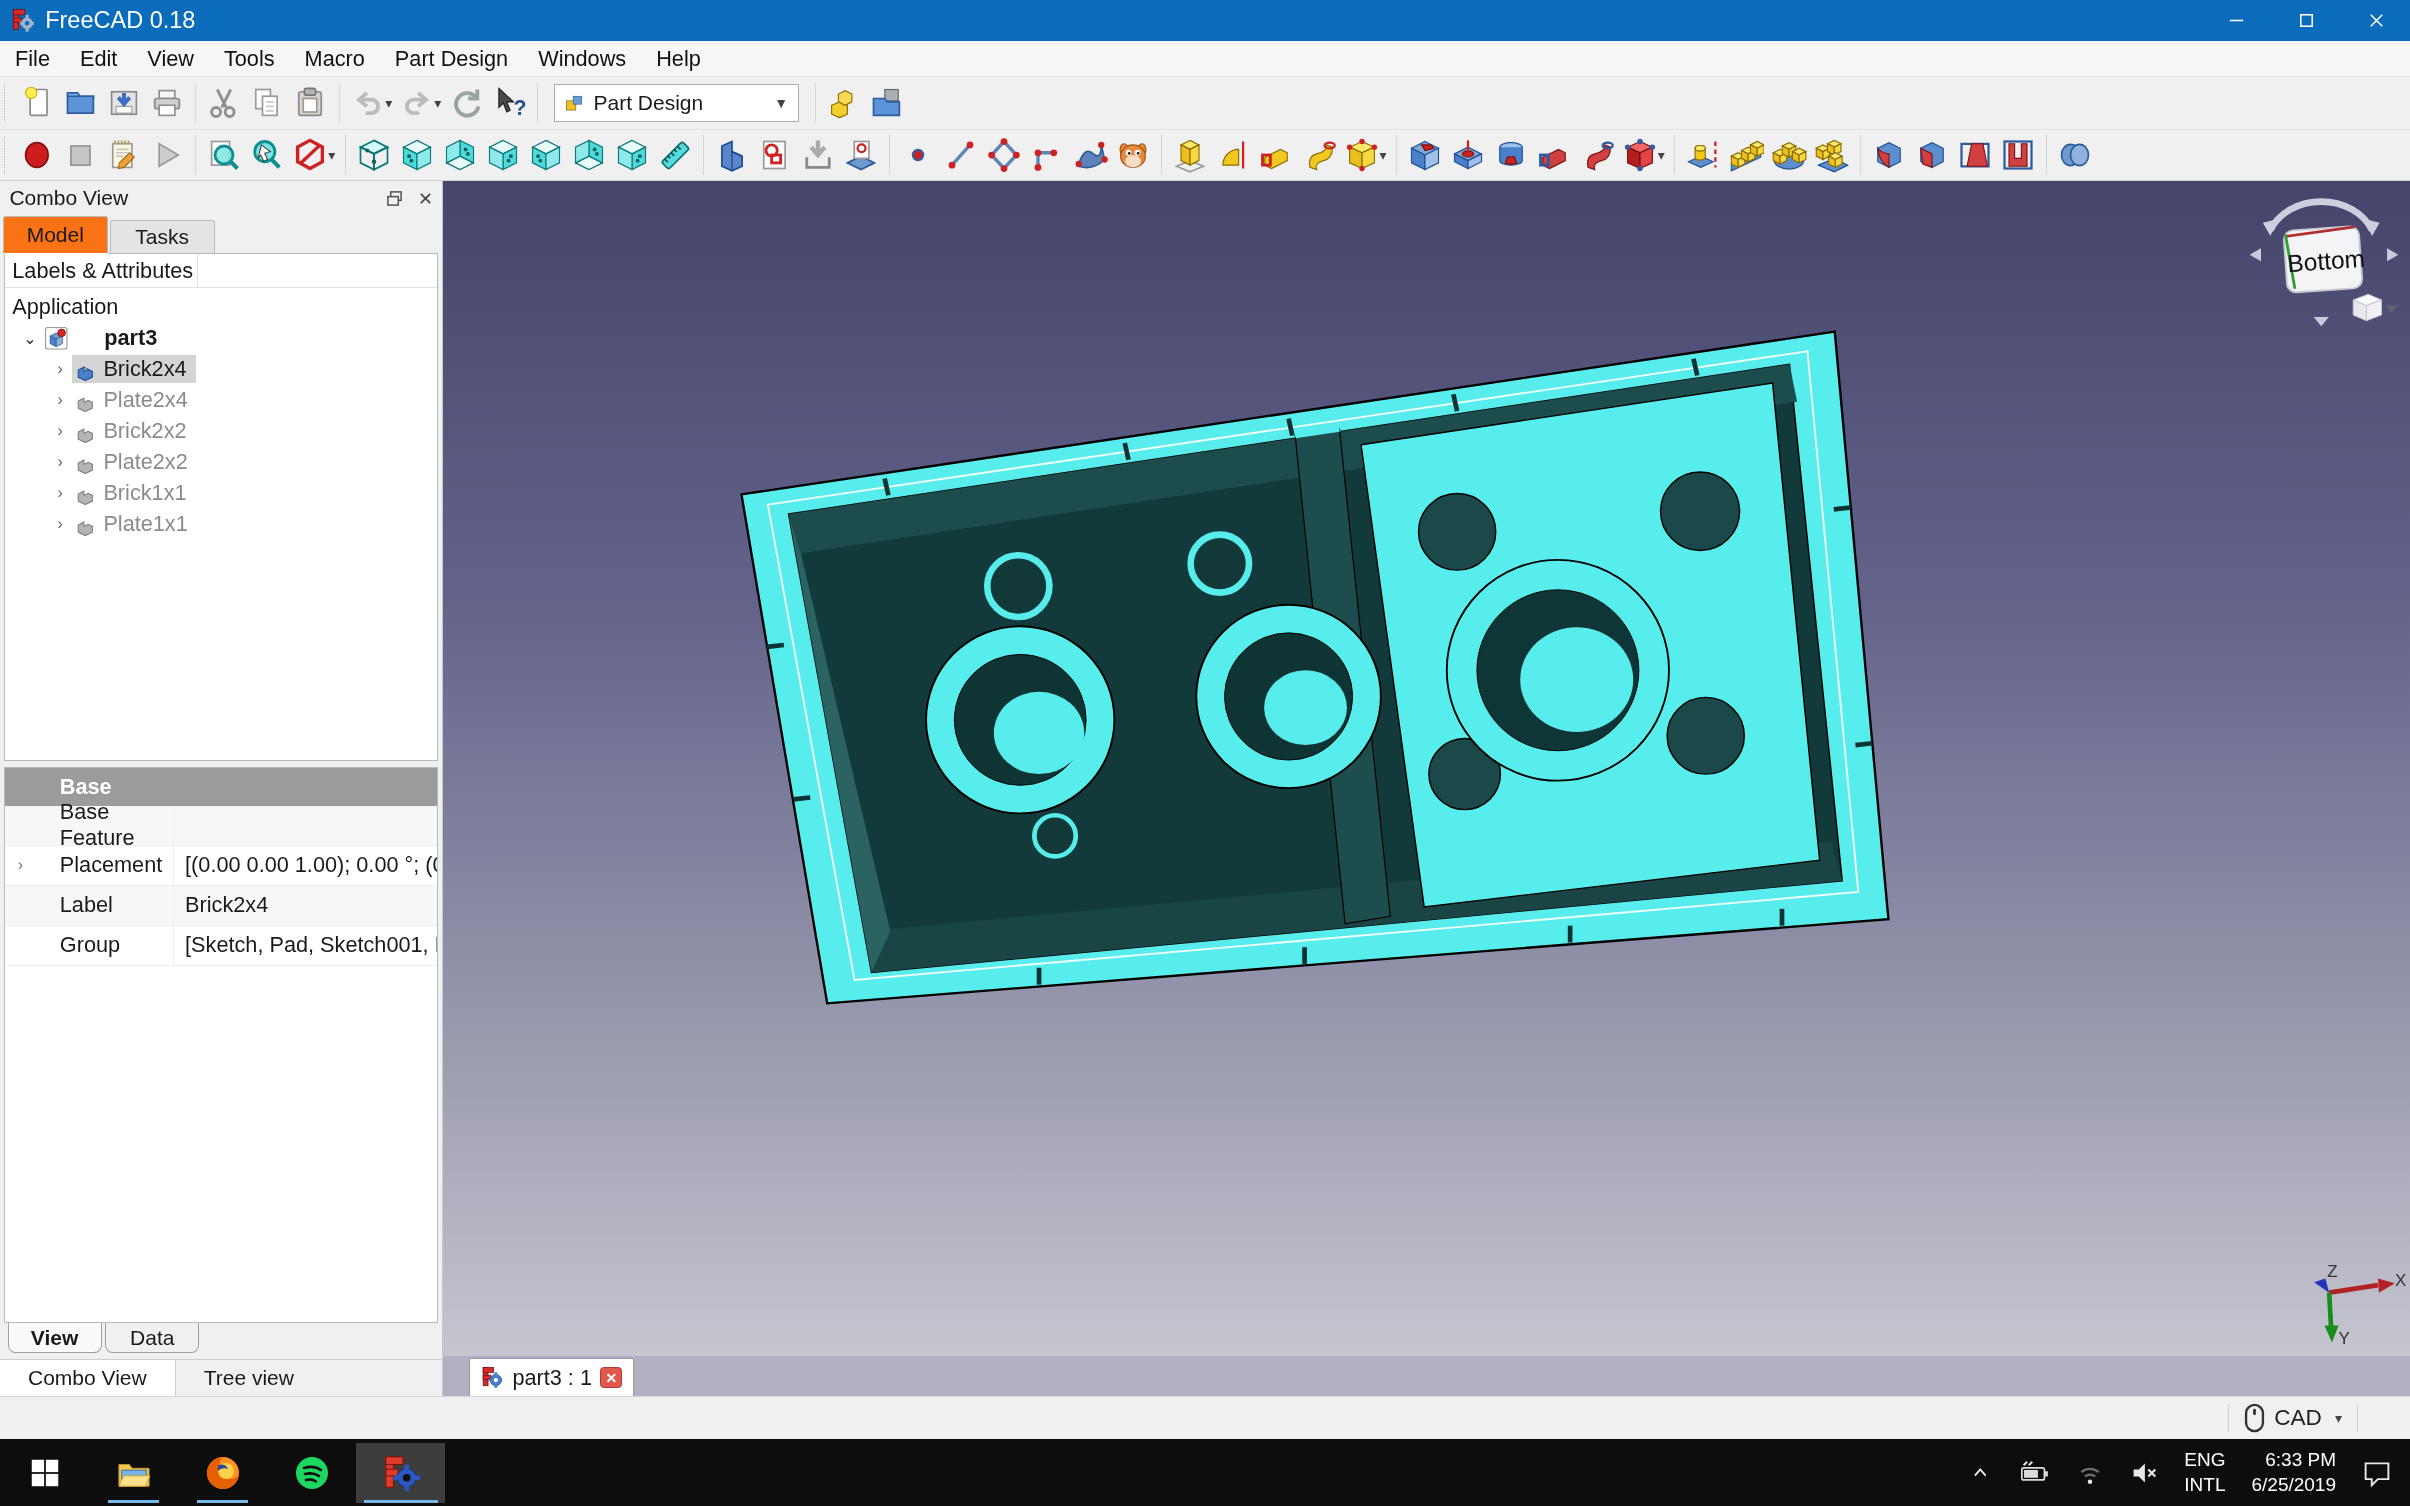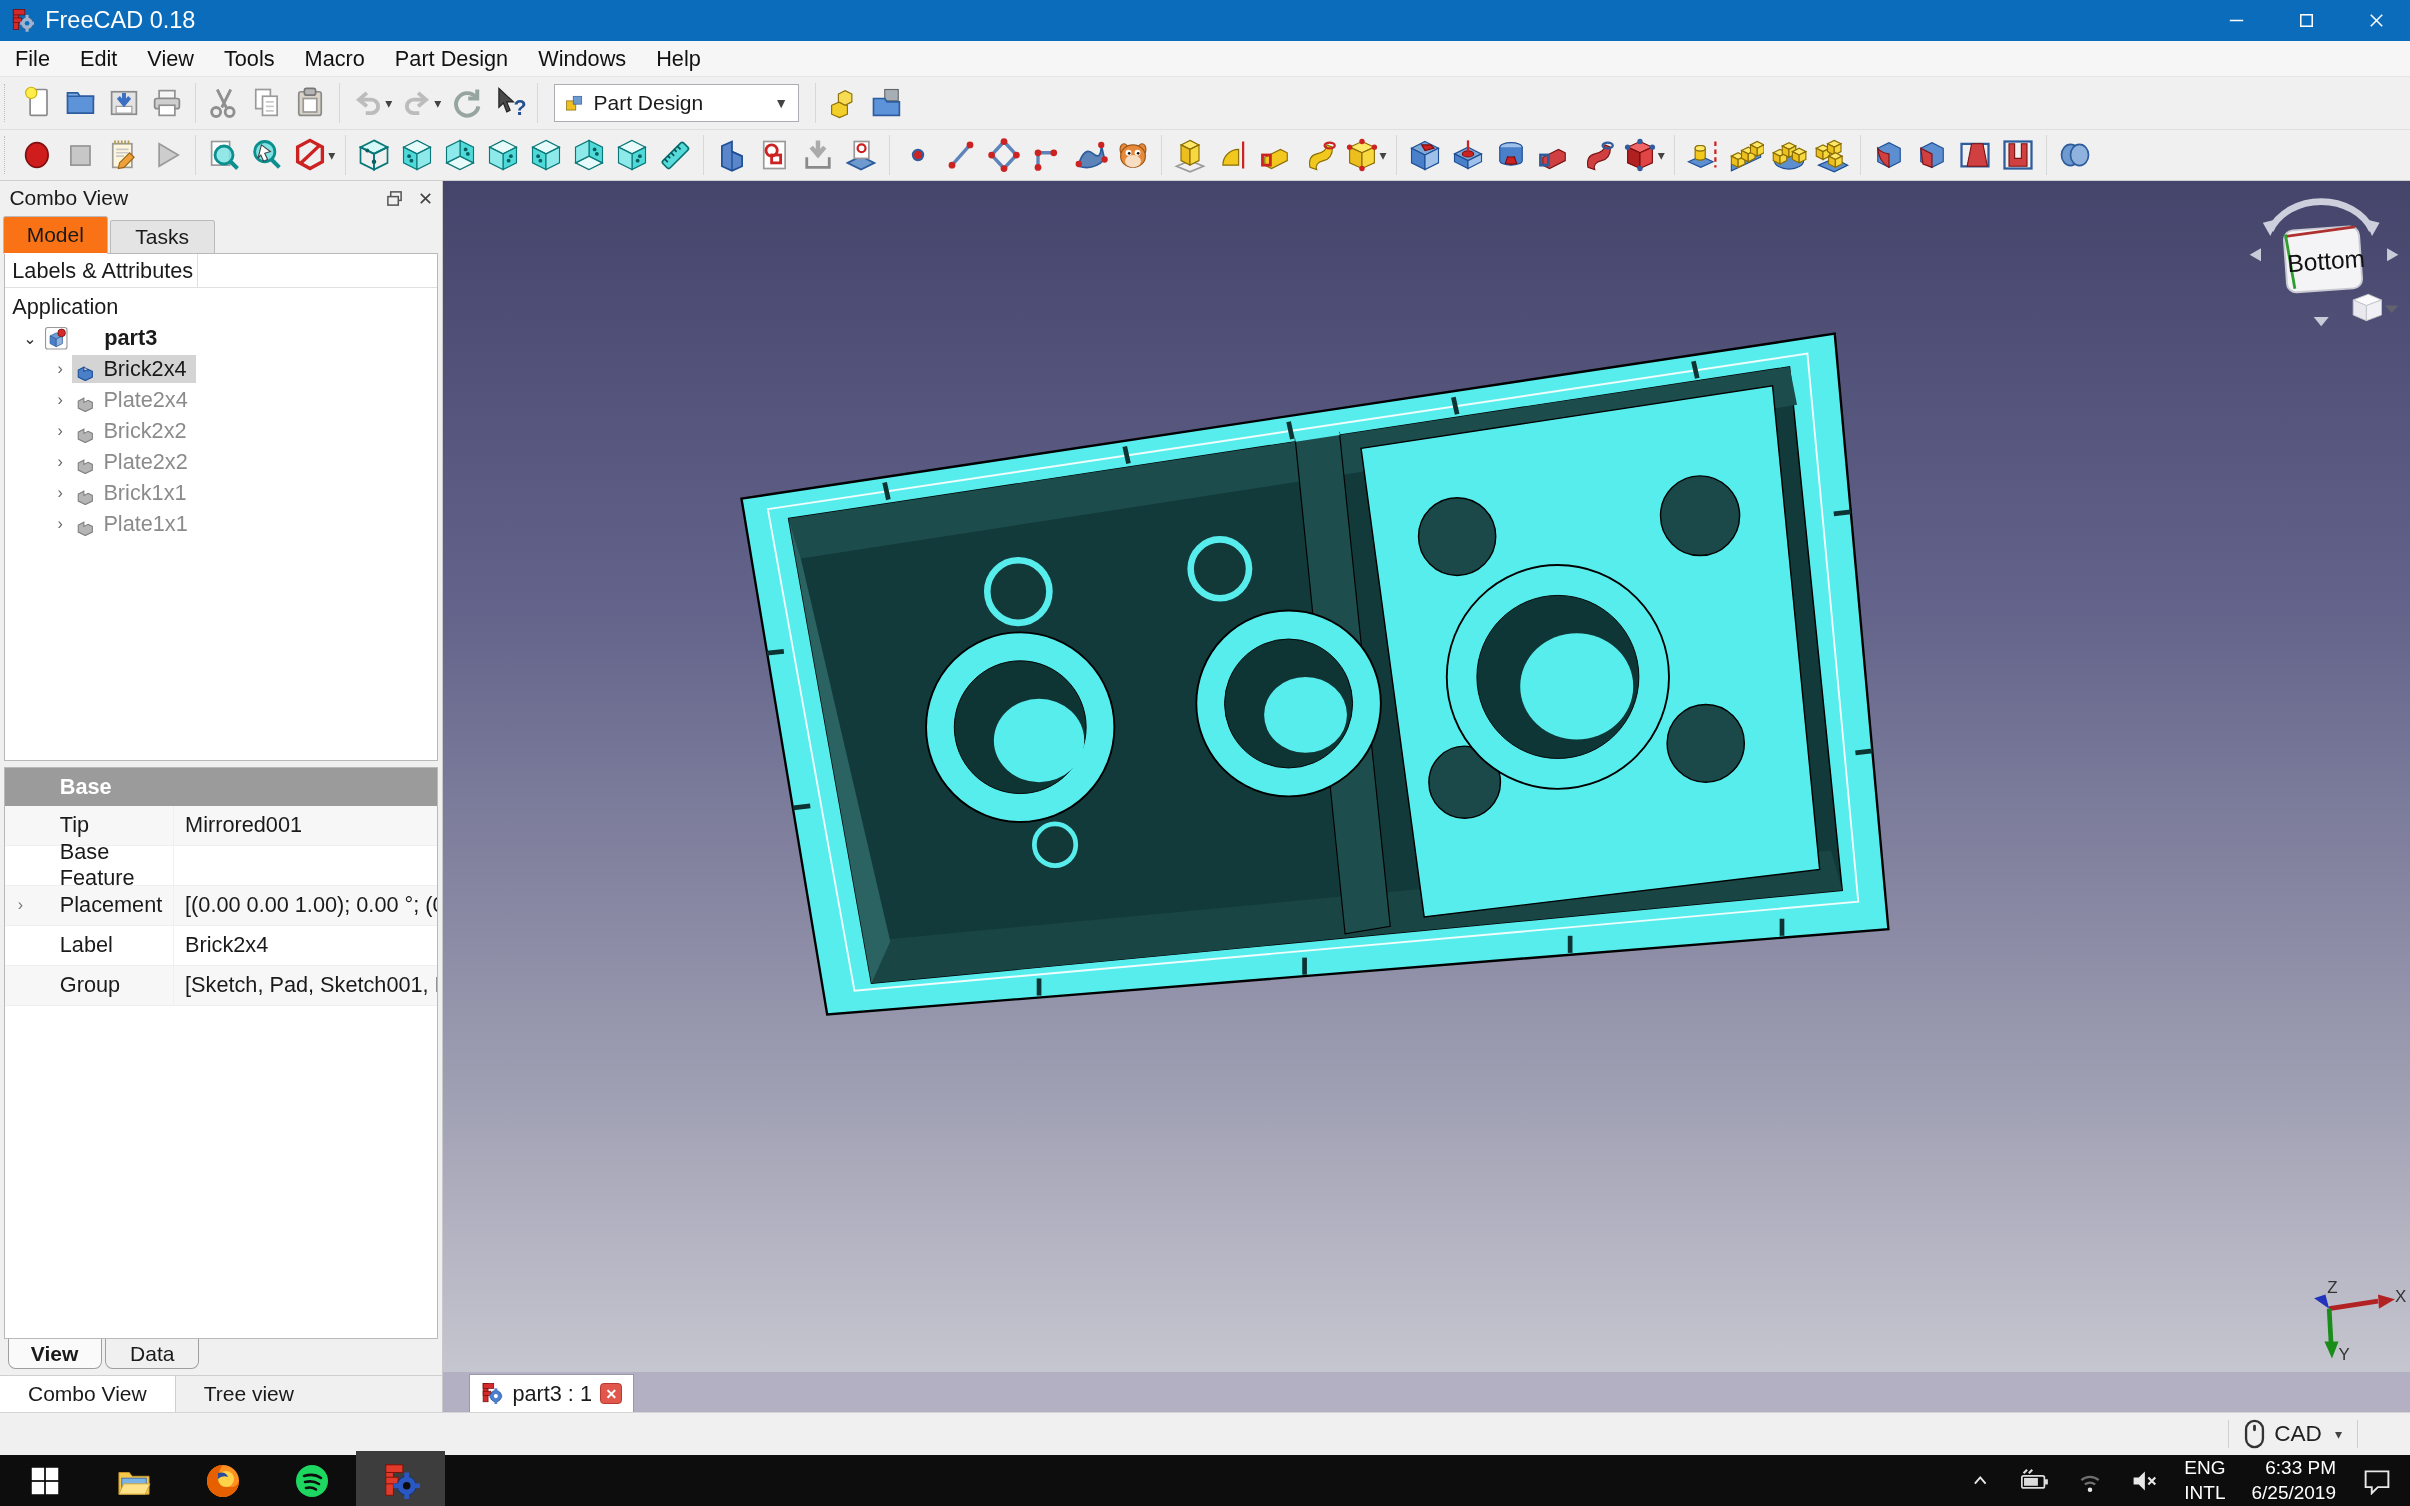--- a/index.html
+++ b/index.html
@@ -85,21 +85,21 @@
   .mditab { height:38px; background:#fff; display:flex; align-items:center; padding:0 11.3px; gap:8.5px; font-size:21.7px; border:0.9px solid #9a98a8; border-bottom:none; }
   .mdi-close { width:21.7px; height:21.7px; background:#e2574c; border:0.9px solid #b63a30; border-radius:3.8px; color:#fff; display:flex; align-items:center; justify-content:center; font-size:14px; font-weight:bold; }
 
   
   .statusbar { height:43px; background:#f0f0f0; border-top:0.9px solid #d5d5d5; display:flex; align-items:center; justify-content:flex-end; font-size:22.6px; color:#222; flex:0 0 auto; padding-right:38px; }
   .sb-sep { width:0.9px; height:28px; background:#cfcfcf; margin:0 15px; }
   .sb-nav { display:flex; align-items:center; gap:9.4px; }
   .sb-caret { font-size:14px; color:#444; margin-left:3.8px; }
 
   
-  .taskbar { height:52px; background:#0d0d0d; display:flex; align-items:center; color:#fff; flex:0 0 auto; }
+  .taskbar { height:68px; background:#0d0d0d; display:flex; align-items:center; color:#fff; flex:0 0 auto; }
   .taskbtn { width:89px; height:60px; position:relative; display:flex; align-items:center; justify-content:center; }
   .taskbtn.running::after { content:""; position:absolute; bottom:0; left:19px; right:19px; height:2.8px; background:#76b9e8; }
   .taskbtn.active { background:#3d3d3d; }
   .taskbtn.active::after { left:7.5px; right:7.5px; }
   .tray { margin-left:auto; display:flex; align-items:center; gap:26px; padding-right:19px; }
   .tray svg { display:block; }
   .tray-text { font-size:19px; line-height:1.3; text-align:center; color:#fff; }
   .clock { text-align:right; font-size:19px; line-height:1.3; }
 
   .hiddendefs { position:absolute; width:0; height:0; overflow:hidden; }
@@ -705,24 +705,20 @@
             </span>
           </div>
         </div>
       </div>
 
       <div class="splitter"></div>
 
       <div class="props-box">
         <div class="prop-group">Base</div>
         <div class="prop-row">
-          <span class="pc1">Tip</span>
-          <span class="pc2">Mirrored001</span>
-        </div>
-        <div class="prop-row">
           <span class="pc1">Base Feature</span>
           <span class="pc2"></span>
         </div>
         <div class="prop-row">
           <span class="pc1">
             <span class="expander">›</span>
             <span>Placement</span>
           </span>
           <span class="pc2">[(0.00 0.00 1.00); 0.00 °; (0.00...</span>
         </div>

